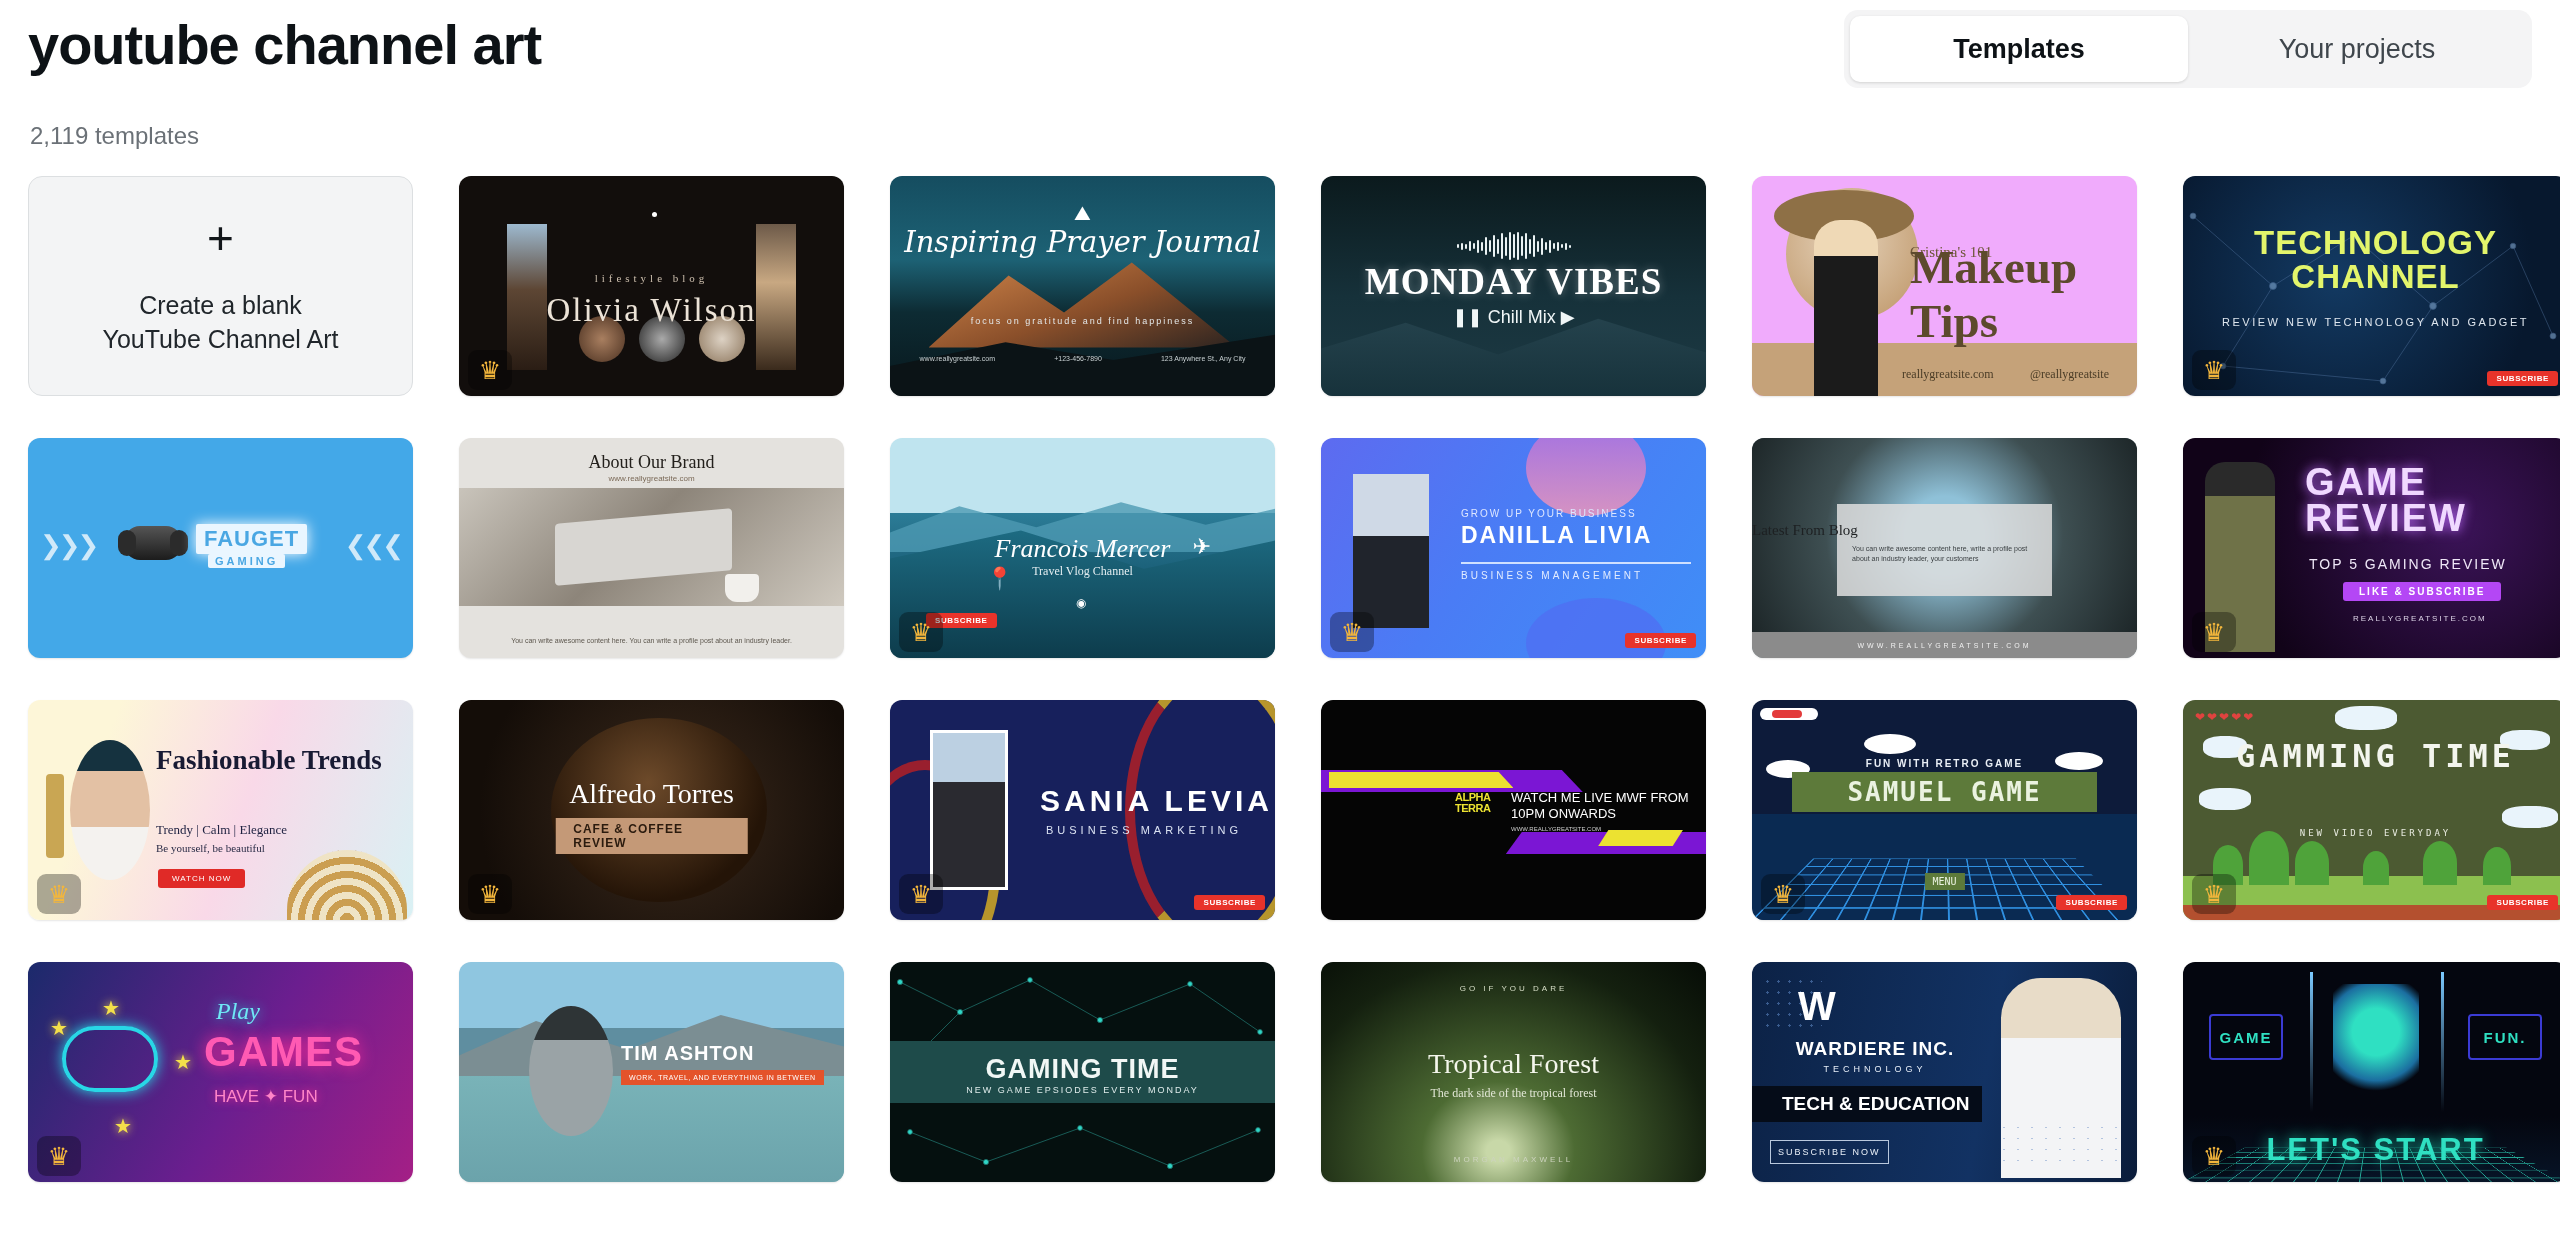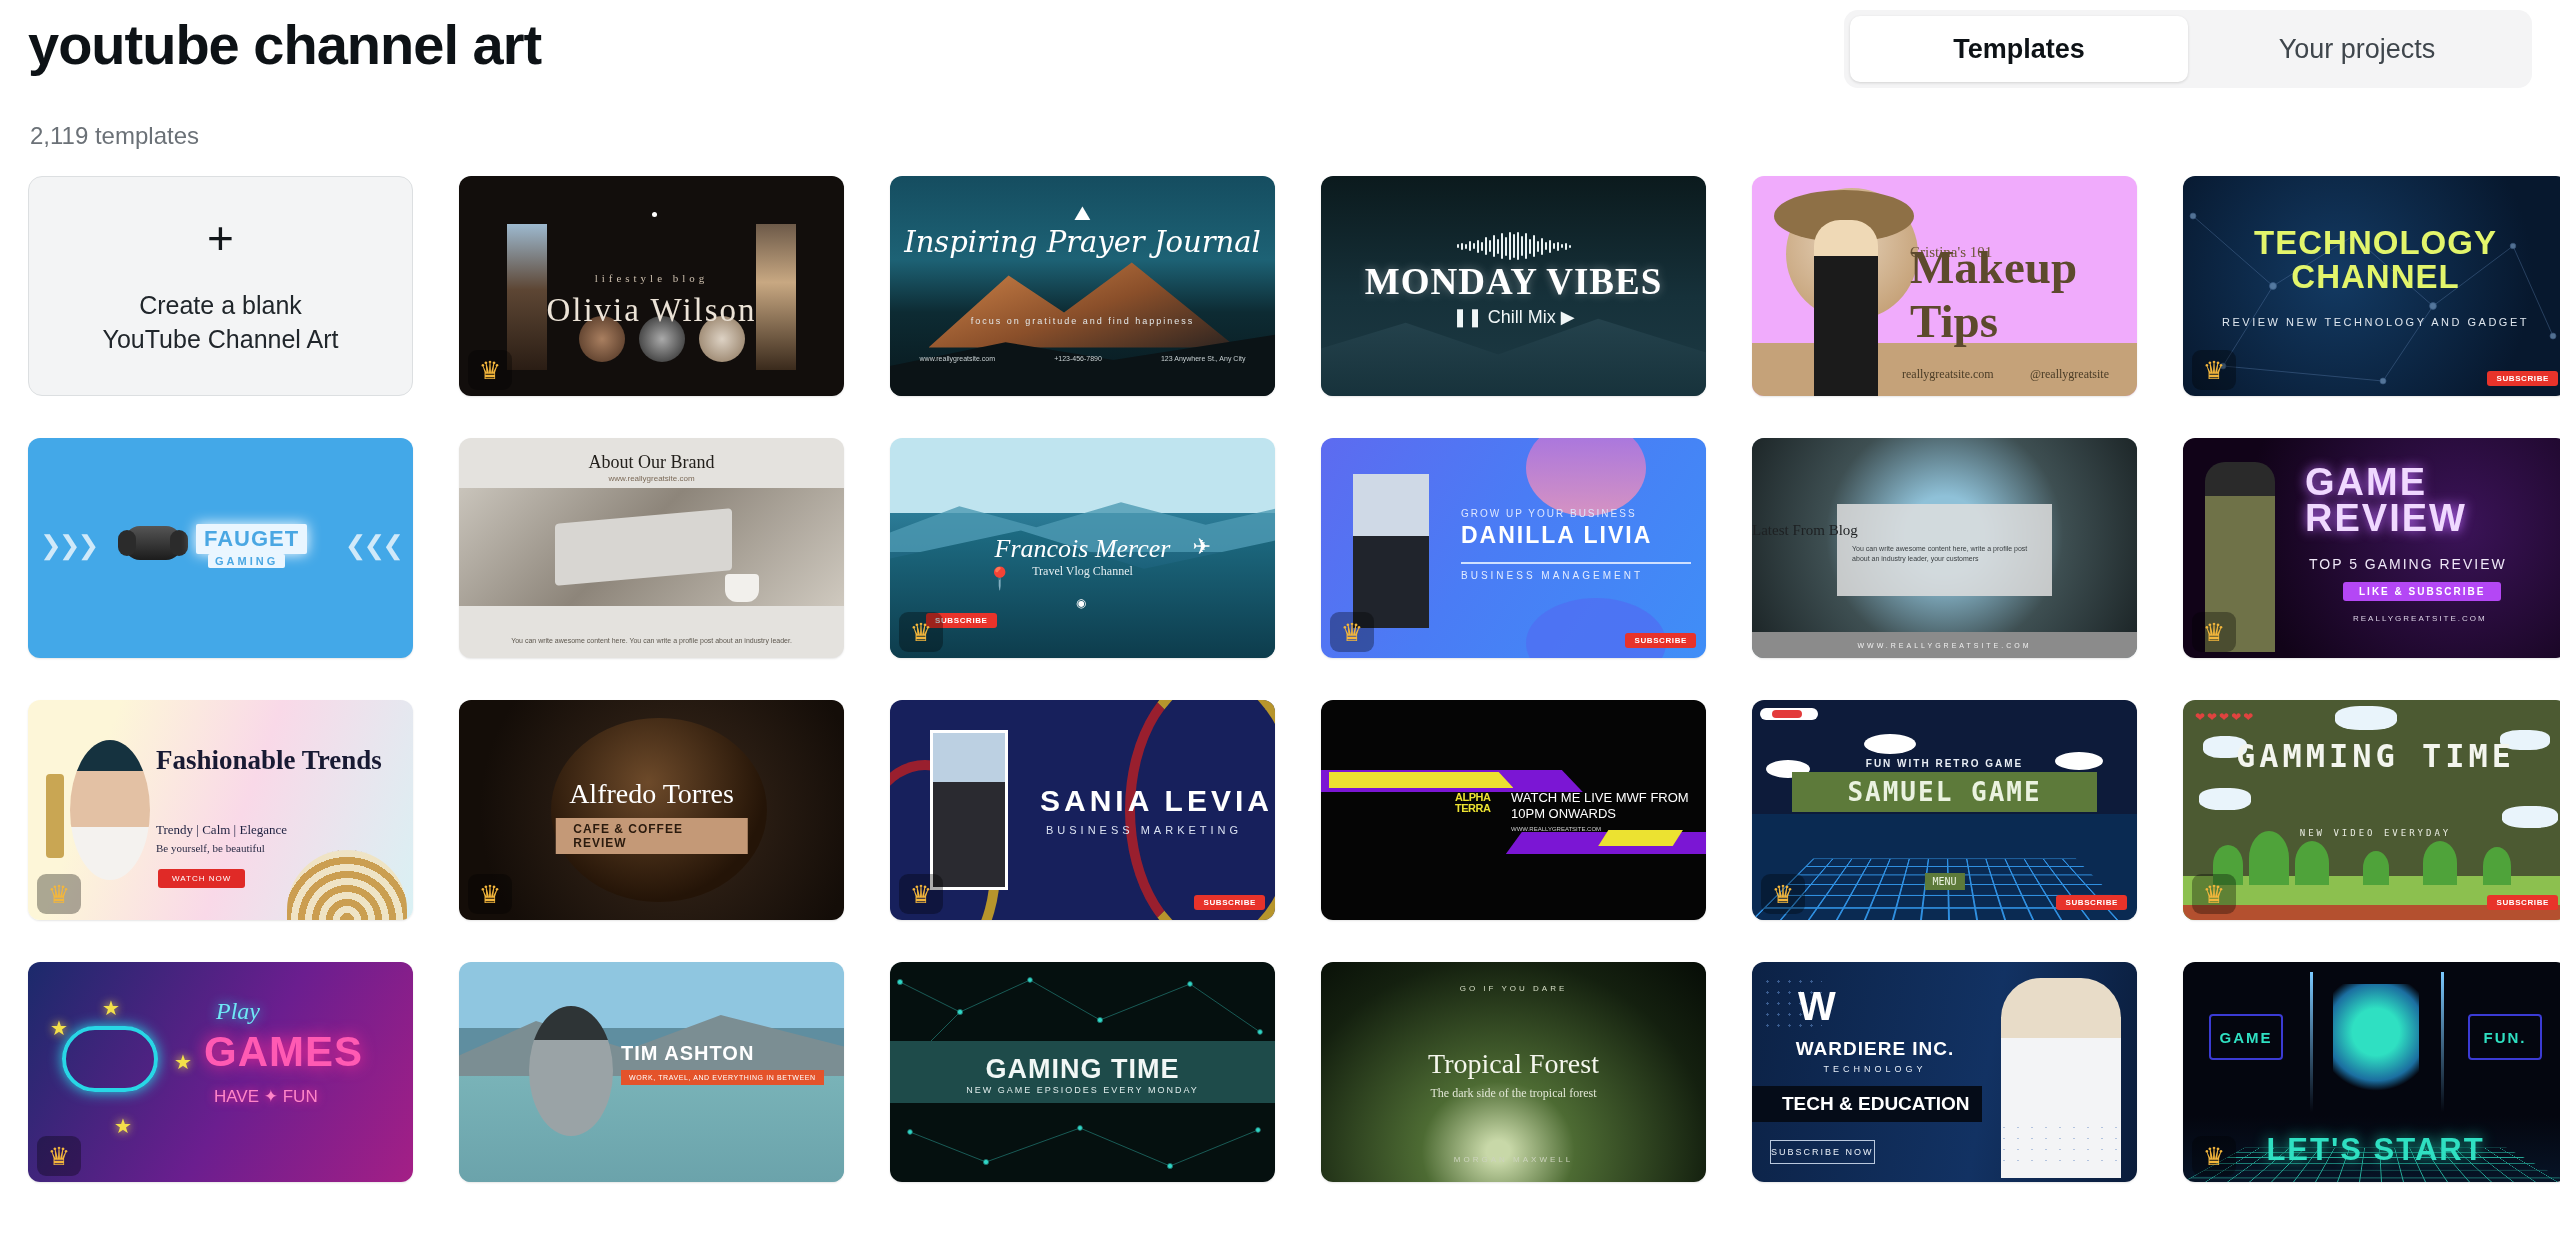--- a/index.html
+++ b/index.html
@@ -309,21 +309,21 @@
   .t-ward .dots { position: absolute; left: 10px; top: 14px; width: 60px; height: 52px;
       background-image: radial-gradient(#4e74ad 1.2px, transparent 1.2px); background-size: 11px 11px; opacity:.7; }
   .t-ward .dots2 { position: absolute; right: 20px; bottom: 16px; width: 120px; height: 44px;
       background-image: radial-gradient(#7e9ccc 1.2px, transparent 1.2px); background-size: 14px 11px; opacity:.55; }
   .t-ward .logo { position: absolute; left: 46px; top: 22px; font-size: 40px; color: #fff; font-weight: 700; letter-spacing: -4px; }
   .t-ward .n { position: absolute; left: 18px; top: 76px; width: 210px; text-align: center; font-size: 19px; font-weight: 700; color: #fff; letter-spacing: 1px; }
   .t-ward .s { position: absolute; left: 18px; top: 102px; width: 210px; text-align: center; font-size: 9px; letter-spacing: 4px; color: #e6edf7; }
   .t-ward .band { position: absolute; left: 0; top: 124px; width: 230px; height: 36px; background: #050c18;
       display: flex; align-items: center; padding-left: 30px; font-size: 19px; font-weight: 700; color: #fff; }
   .t-ward .btn { position: absolute; left: 18px; bottom: 18px; border: 1px solid #b9c8dd; color: #eaf0f8;
-      font-size: 9px; padding: 6px 0; letter-spacing: 2px; }
+      font-size: 9px; padding: 6px 7px; letter-spacing: 2px; }
   .t-ward .person { position: absolute; right: 16px; top: 16px; width: 120px; height: 200px;
       background: linear-gradient(#e8dcc8 0 30%, #f3f4f6 30%); border-radius: 40px 40px 0 0; }
 
   
   .t-lets { background: linear-gradient(#04060f 0 70%, #071427 100%); }
   .t-lets .grid3 { position: absolute; bottom: 0; left: 0; width: 100%; height: 30%;
      background: repeating-linear-gradient(to right, #2fe0c2 0 1px, transparent 1px 22px),
                  repeating-linear-gradient(to bottom, #2fe0c2 0 1px, transparent 1px 12px);
      transform: perspective(90px) rotateX(40deg); transform-origin: bottom; opacity: .75; }
   .t-lets .ship { position: absolute; left: 50%; transform: translateX(-50%); top: 22px; width: 86px; height: 120px;

